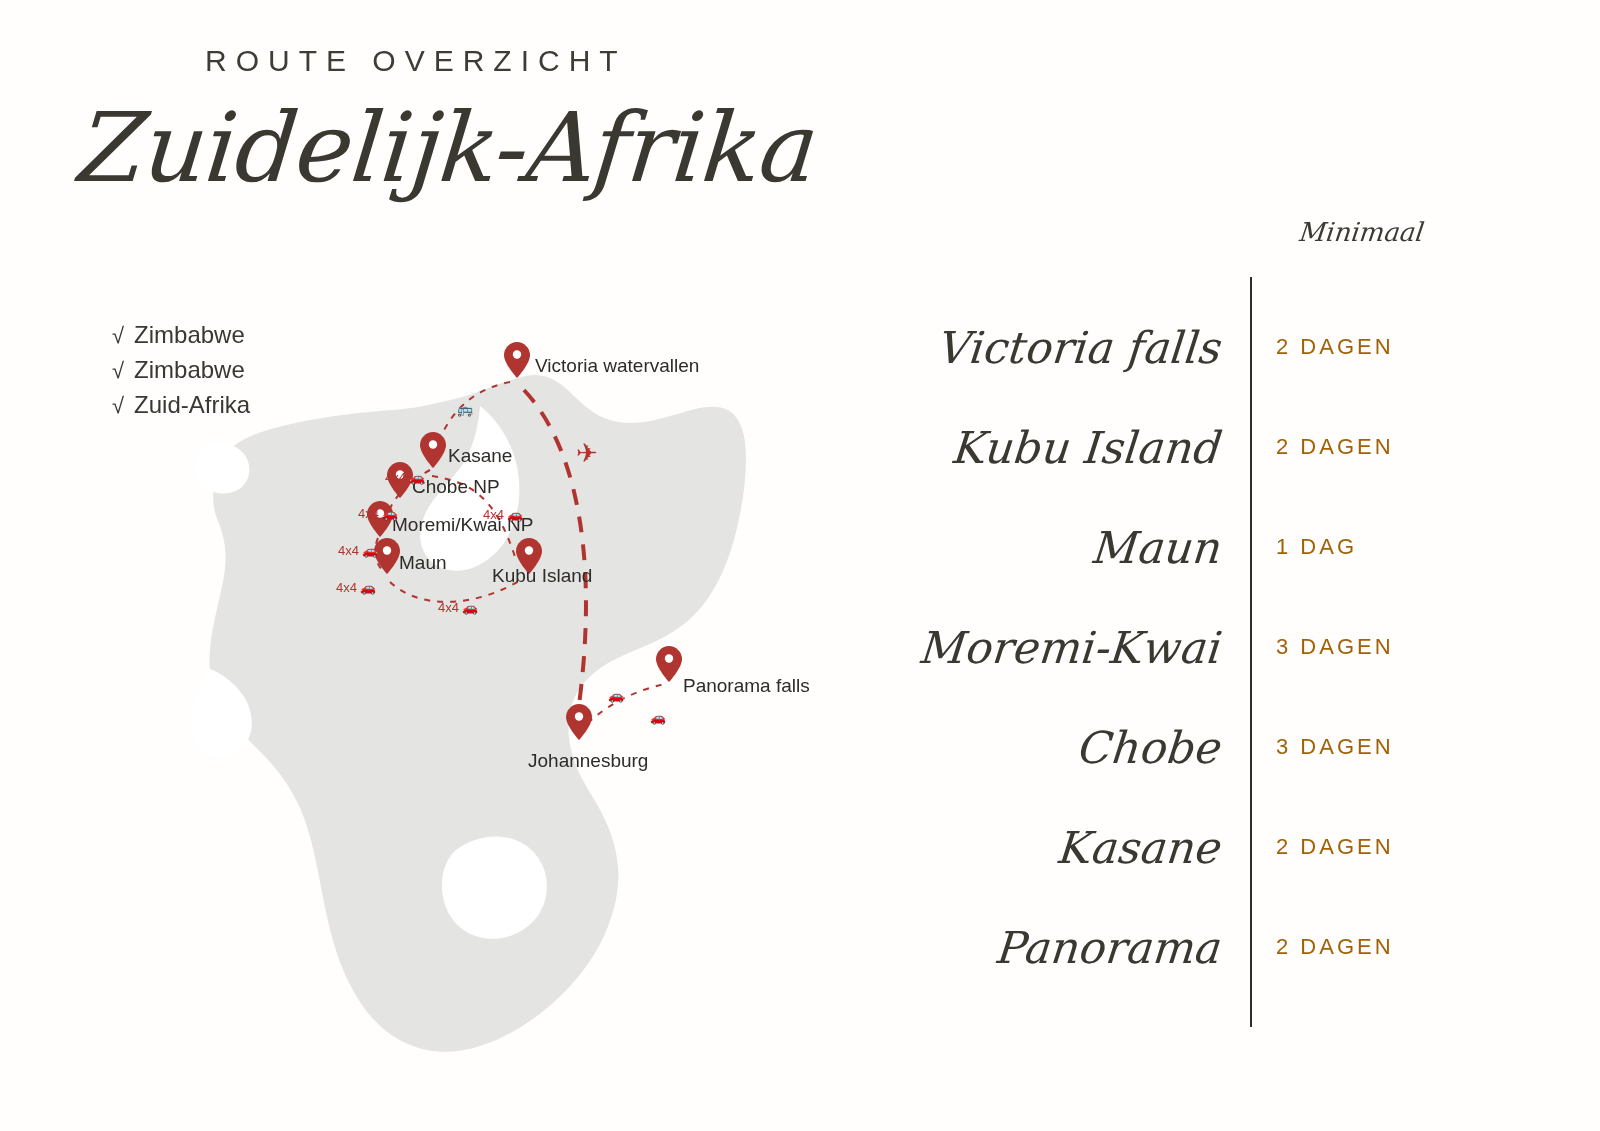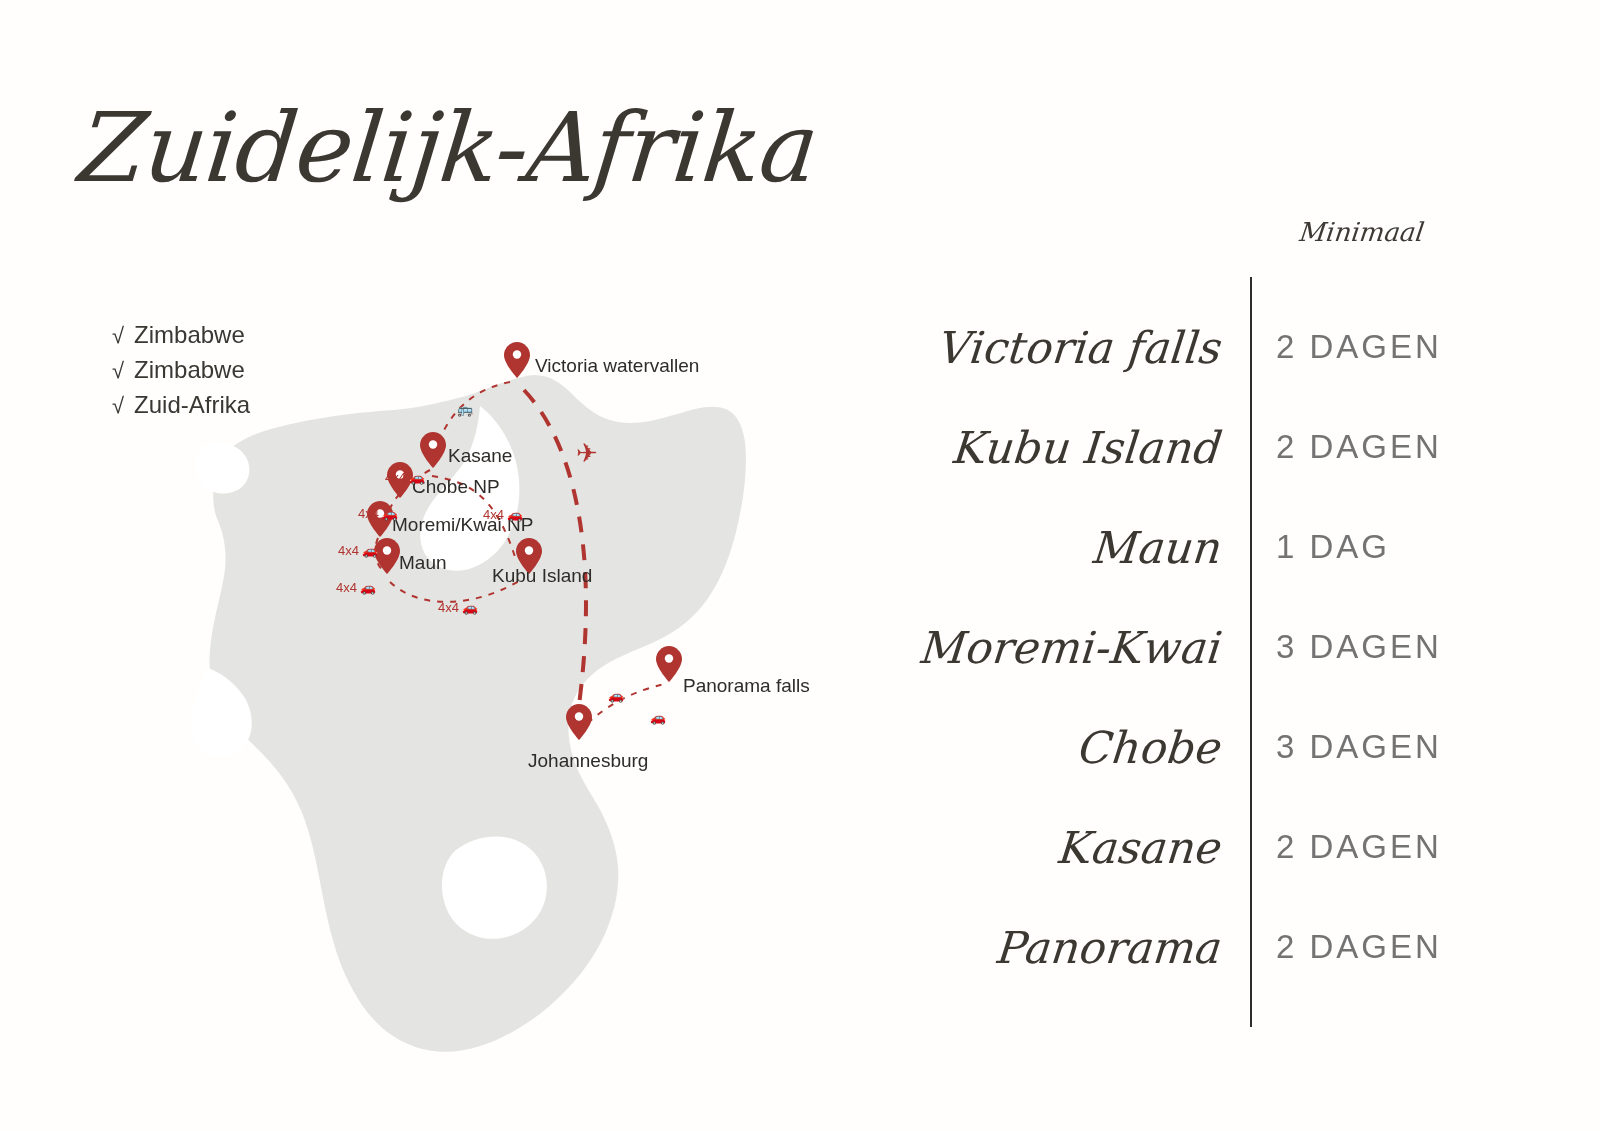--- a/index.html
+++ b/index.html
@@ -133,31 +133,32 @@
     font-family: "DejaVu Serif", serif;
     font-style: italic;
     font-size: 44px;
     color: #3b3832;
     transform: skewX(-7deg);
     white-space: nowrap;
   }
   .row .days {
     width: 280px;
     padding-left: 36px;
-    font-size: 33px;
+    font-size: 22px;
     letter-spacing: 3px;
-    color: #737373;
+    color: #a16207;
     white-space: nowrap;
   }
 </style>
 </head>
 <body>
 
 <div id="page">
 
+  <div class="kicker">ROUTE OVERZICHT</div>
   <div class="title-script">Zuidelijk-Afrika</div>
 
   <div class="checklist">
     <div class="check-row">
       <span class="check-mark">√</span>
       <span>Zimbabwe</span>
     </div>
     <div class="check-row">
       <span class="check-mark">√</span>
       <span>Zimbabwe</span>

